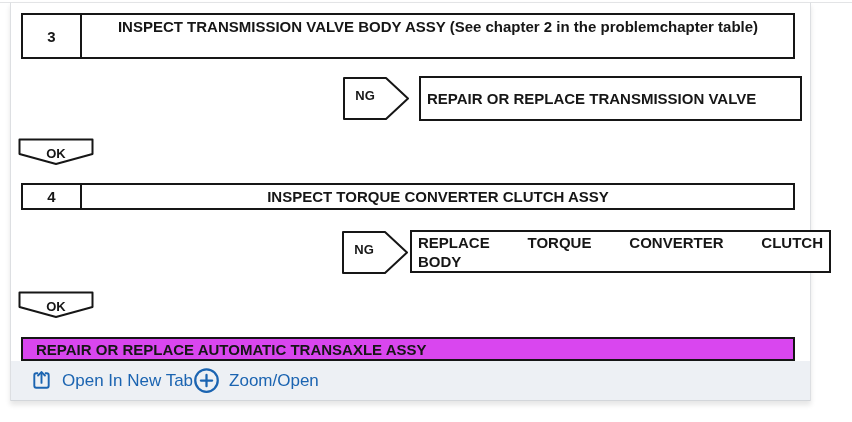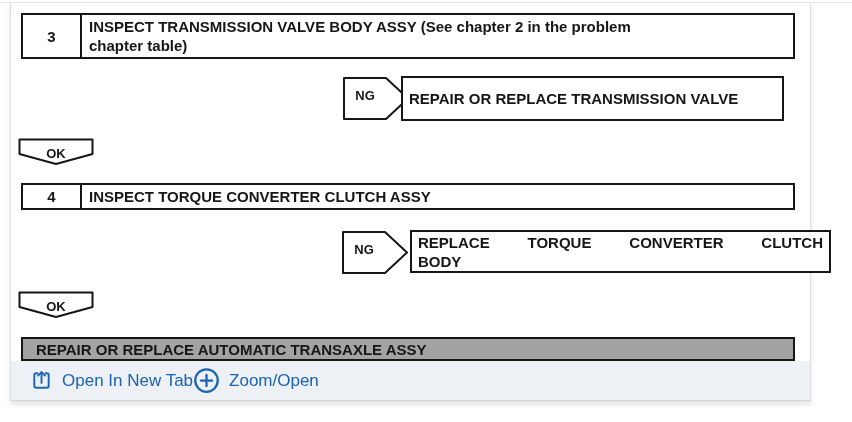--- a/index.html
+++ b/index.html
@@ -20,39 +20,39 @@
 
   .step-box {
     position: absolute; border: 2px solid #161616; background: #fff;
     display: flex; align-items: stretch;
   }
   .step-num {
     width: 59px; flex: 0 0 59px; border-right: 2px solid #161616;
     display: flex; align-items: center; justify-content: center;
     font-weight: bold; font-size: 15px;
   }
-  .step-title { flex: 1; padding: 2px 6px 2px 7px; display: flex; flex-direction: column; justify-content: center; }
+  .step-title { flex: 1; padding: 2px 6px 2px 7px; display: flex; flex-direction: row; justify-content: center; }
   .line { line-height: 19px; white-space: nowrap; }
 
   .result-box {
     position: absolute; border: 2px solid #161616; background: #fff;
     padding: 1px 6px; display: flex; flex-direction: column; justify-content: center;
   }
   .justify-line { line-height: 19px; text-align: justify; text-align-last: justify; white-space: normal; }
 
   .flag { position: absolute; }
   .flag svg { display: block; }
   .flag .flag-label {
     position: absolute; text-align: center; font-weight: bold; font-size: 13px; color: #161616;
   }
   .ng-flag .flag-label { left: 0; width: 44px; top: 11px; }
   .ok-flag .flag-label { left: 0; right: 0; top: 8px; }
 
   .final-box {
-    position: absolute; border: 2px solid #161616; background: #a3a3a3;
+    position: absolute; border: 2px solid #161616; background: #d946ef;
     display: flex; align-items: center; padding-left: 13px; white-space: nowrap;
   }
 
   
   .viewer-footer {
     position: absolute; left: 0; right: 0; bottom: 0; height: 40px;
     background: #edf0f4; border-bottom: 1px solid #d3d6da;
     display: flex; align-items: center; justify-content: flex-start;
     padding: 0 12px 0 19px;
   }
@@ -77,21 +77,21 @@
     </div>
   </div>
 
   <div class="flag ng-flag" style="left:332px; top:74px; width:66px; height:43px;">
     <svg width="66" height="43" viewBox="0 0 66 43">
       <polygon points="1,1 43,1 65,21.5 43,42 1,42" fill="#ffffff" stroke="#161616" stroke-width="2" stroke-linejoin="round"></polygon>
     </svg>
     <span class="flag-label">NG</span>
   </div>
 
-  <div class="result-box fc" style="left:390px; top:73px; width:383px; height:45px;">
+  <div class="result-box fc" style="left:408px; top:73px; width:383px; height:45px;">
     <div class="line">REPAIR OR REPLACE TRANSMISSION VALVE</div>
   </div>
 
   <div class="flag ok-flag" style="left:7px; top:135px; width:76px; height:28px;">
     <svg width="76" height="28" viewBox="0 0 76 28">
       <polygon points="1.5,1.5 74.5,1.5 74.5,16 38,26 1.5,16" fill="#ffffff" stroke="#161616" stroke-width="2" stroke-linejoin="round"></polygon>
     </svg>
     <span class="flag-label">OK</span>
   </div>
 

